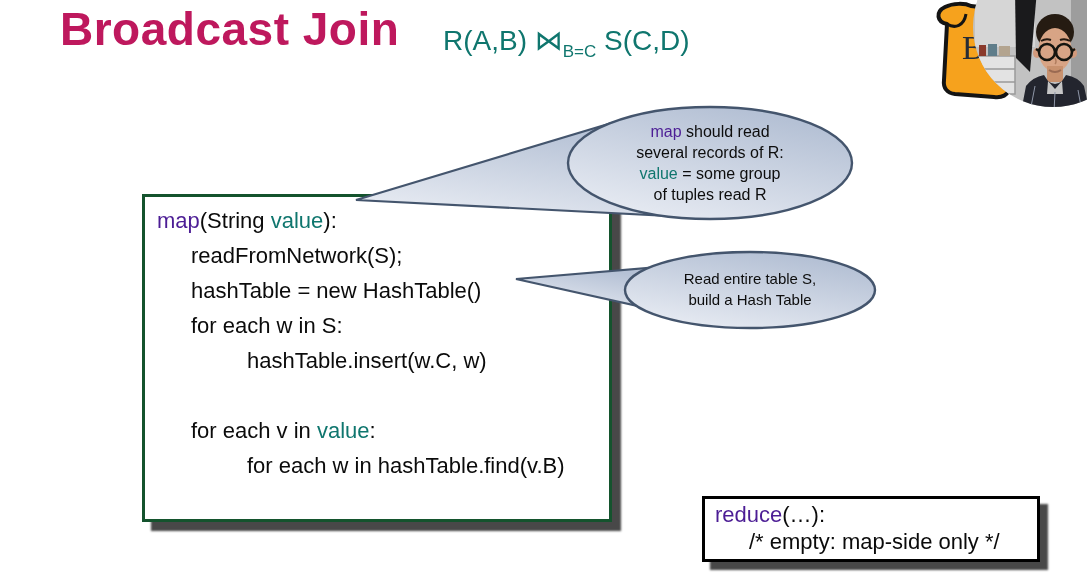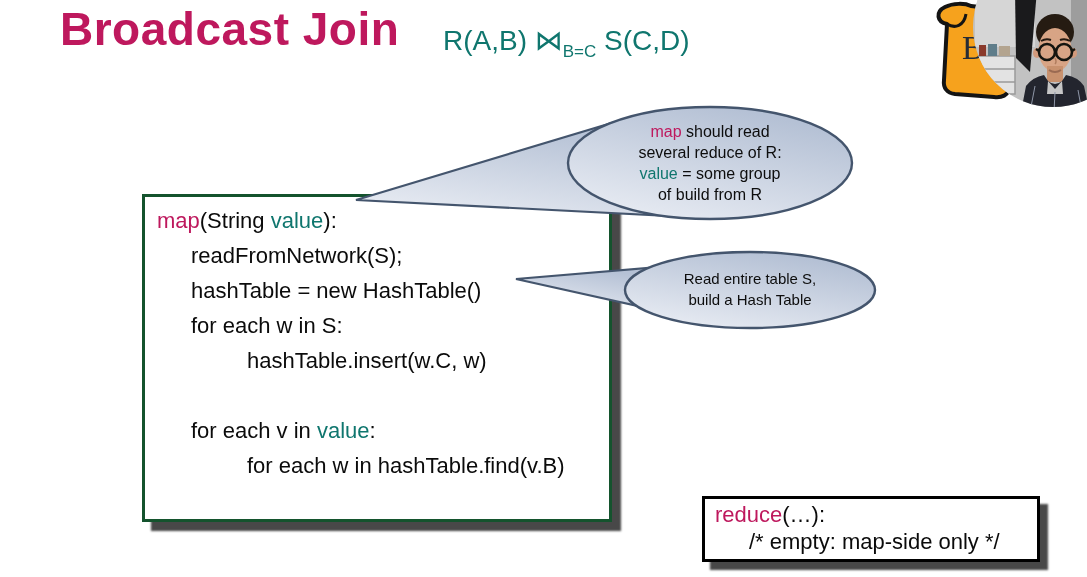--- a/index.html
+++ b/index.html
@@ -22,21 +22,21 @@
     background:#fff;border:3px solid #14532d;
     box-shadow:9px 9px 2px rgba(40,40,40,0.85);
     padding-top:6px;z-index:1;
   }
   .code-line{font-size:22px;line-height:35px;white-space:pre;}
   .ind0{margin-left:12px;}
   .ind1{margin-left:46px;}
   .ind2{margin-left:102px;}
   .ind3{margin-left:192px;}
   .blank{height:35px;}
-  .kw-red{color:#be185d;}
+  .kw-red{color:#4c1d95;}
   .var-blue{color:#0f766e;}
   .bubble-layer{position:absolute;left:0;top:0;z-index:5;pointer-events:none;}
   .bubble-text{
     position:absolute;z-index:6;text-align:center;color:#0d0d0d;
   }
   .bubble-text.b1{left:575px;top:121px;width:270px;font-size:16px;line-height:21px;}
   .bubble-text.b2{left:630px;top:268px;width:240px;font-size:15px;line-height:21px;}
   .reduce-box{
     position:absolute;left:702px;top:496px;width:332px;height:58px;
     background:#fff;border:3px solid #000;
@@ -77,23 +77,23 @@
     </defs>
 
     <polygon points="356,200 615,122 690,217" fill="url(#bubGrad)" stroke="#44556d" stroke-width="2.2"></polygon>
     <polygon points="516,279 648,268 656,310" fill="url(#bubGrad)" stroke="#44556d" stroke-width="2.2"></polygon>
     <ellipse cx="710" cy="163" rx="142" ry="56" fill="url(#bubGrad)" stroke="#44556d" stroke-width="2.4"></ellipse>
     <ellipse cx="750" cy="290" rx="125" ry="38" fill="url(#bubGrad)" stroke="#44556d" stroke-width="2.4"></ellipse>
   </svg>
 
   <div class="bubble-text b1">
     <div><span class="kw-red">map</span><span> should read</span></div>
-    <div>several reduce of R:</div>
+    <div>several records of R:</div>
     <div><span class="var-blue">value</span><span> = some group</span></div>
-    <div>of build from R</div>
+    <div>of tuples read R</div>
   </div>
 
   <div class="bubble-text b2">
     <div>Read entire table S,</div>
     <div>build a Hash Table</div>
   </div>
 
   <div class="reduce-box">
     <div class="reduce-line rind0"><span class="kw-red">reduce</span><span>(…):</span></div>
     <div class="reduce-line rind1">/* empty: map-side only */</div>

